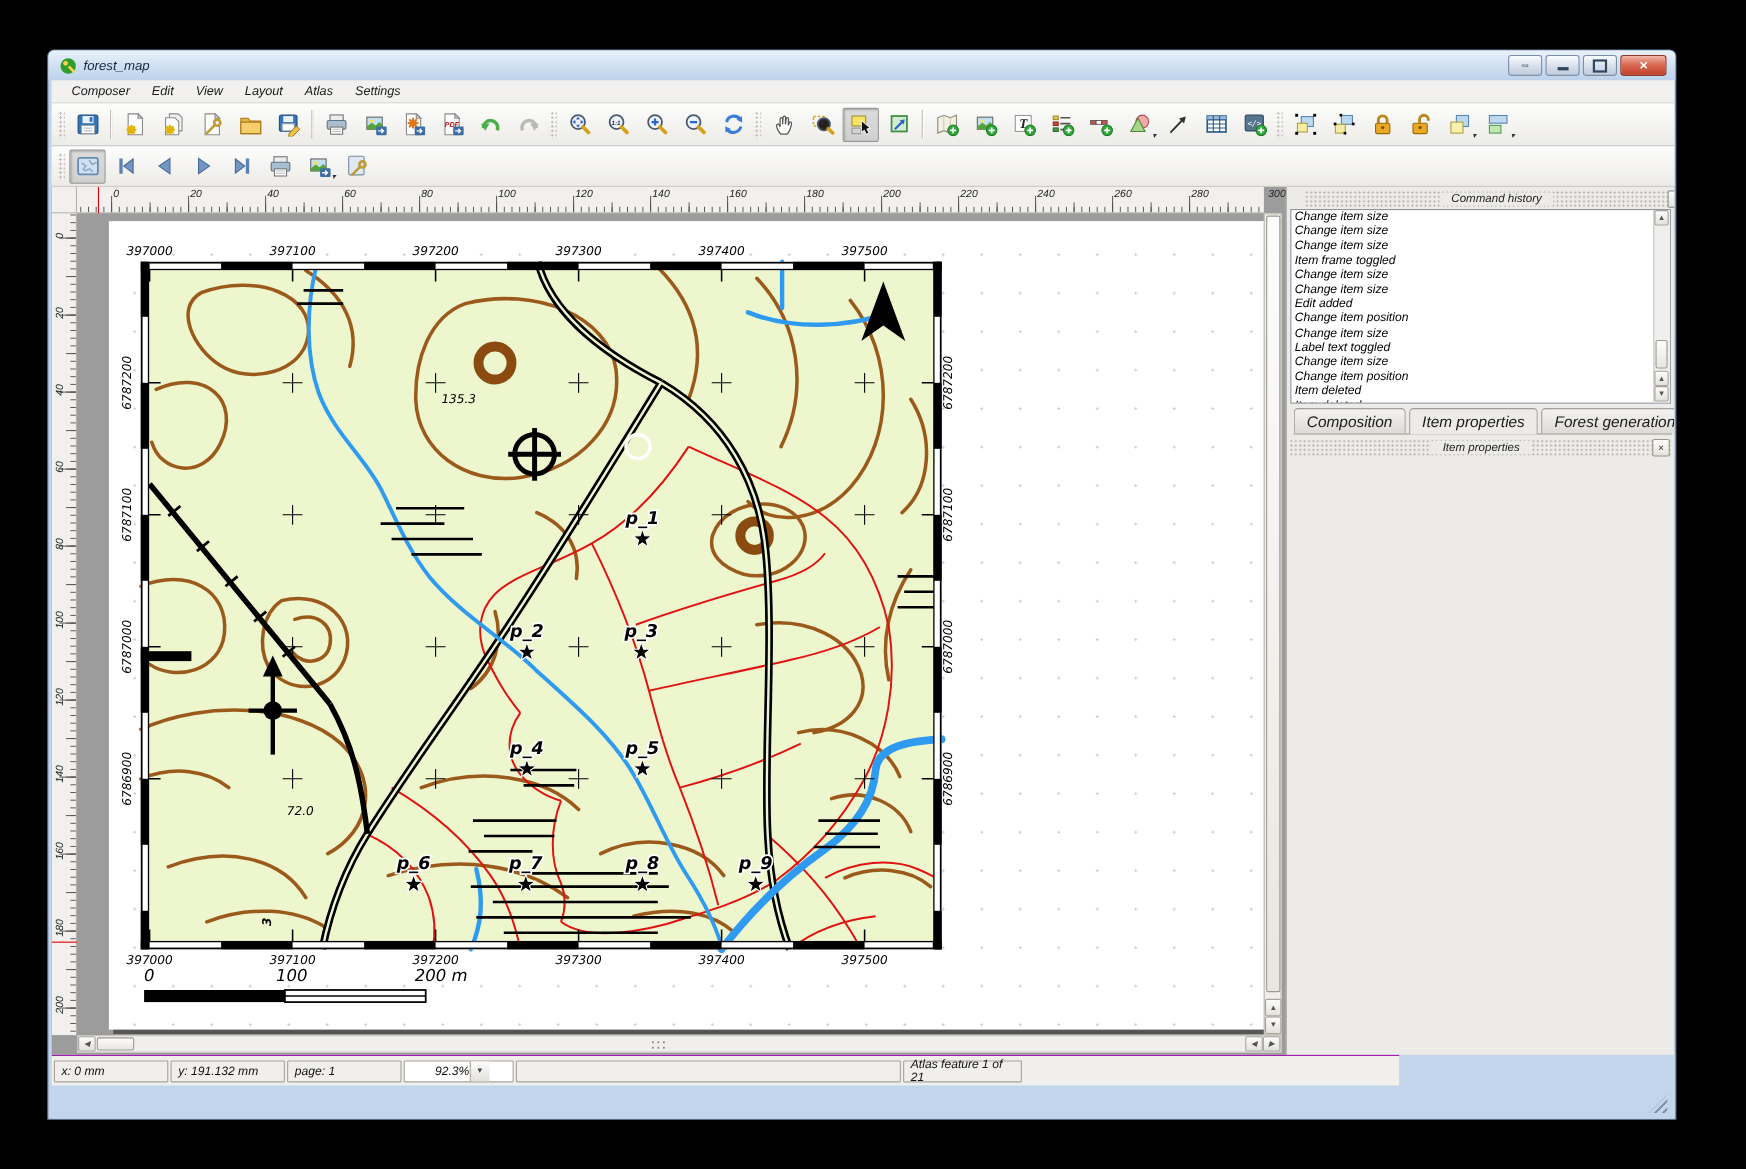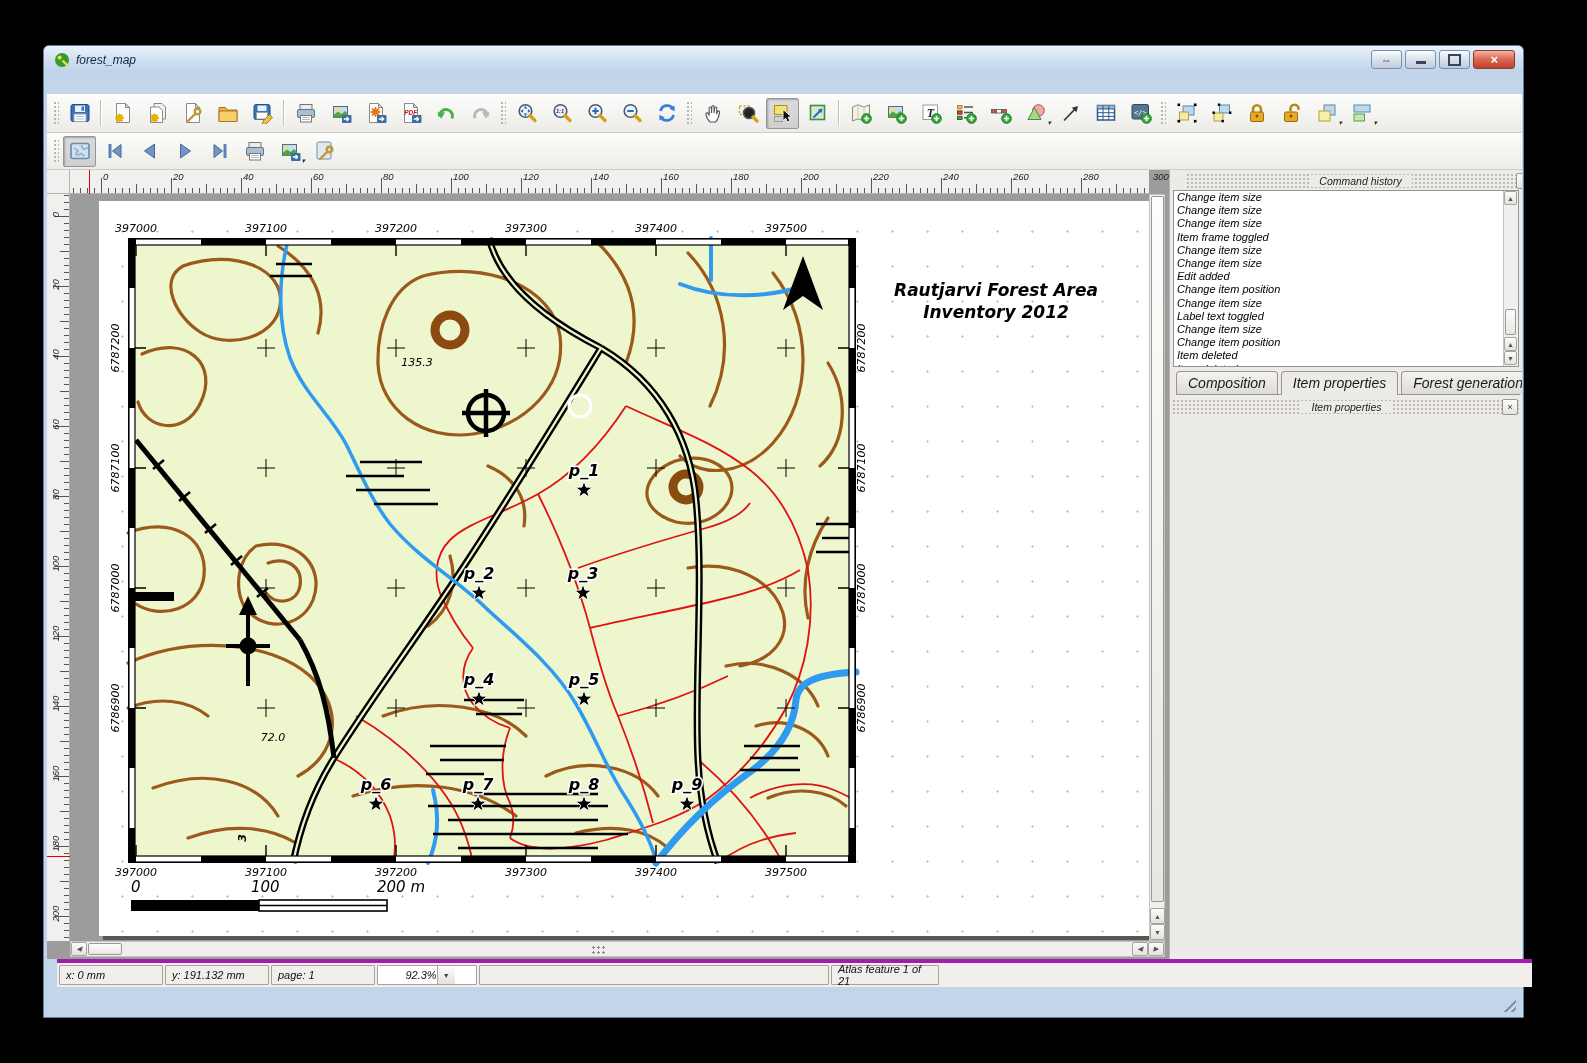--- a/index.html
+++ b/index.html
@@ -67,21 +67,21 @@
   .panel-x{position:absolute;right:3px;top:0;width:14px;height:14px;border:1px solid #9a968e;border-radius:2px;
     background:linear-gradient(#fdfdfc,#e4e2dd);font-size:9px;color:#333;display:flex;align-items:center;justify-content:center;}
   #ch-list{left:3px;top:20px;width:346px;height:177px;background:#fff;border:1px solid #8f959e;box-sizing:border-box;overflow:hidden;}
   .ch-item{font-size:11px;line-height:13.2px;padding-left:3px;color:#000;white-space:nowrap;}
   #ch-sb{position:absolute;right:0;top:0;width:15px;height:100%;background:#f0efed;border-left:1px solid #c6c3bd;box-sizing:border-box;}
   #tabs-row{left:6px;top:203px;width:344px;height:22px;display:flex;align-items:flex-end;border-bottom:1px solid #9a968e;box-sizing:border-box;}
   .tab{font-size:14px;color:#1a1a1a;padding:3px 11px;border:1px solid #9a968e;border-bottom:none;border-radius:4px 4px 0 0;
     background:linear-gradient(#f4f3f1,#dddbd6);margin-right:3px;white-space:nowrap;}
   .tab.active{background:#ecebe8;padding-bottom:4px;position:relative;z-index:2;margin-bottom:-1px;}
   
-  #statusbar{left:13px;top:913px;width:1475px;height:28px;background:#f0efec;border-top:4px solid #a21caf;
+  #statusbar{left:3px;top:913px;width:1225px;height:28px;background:#f0efec;border-top:1px solid #a21caf;
     display:flex;align-items:center;padding-left:2px;box-sizing:border-box;}
   .sfield{height:20px;border:1px solid #a8a49c;border-radius:1px;margin-right:2px;font-size:11px;color:#111;
     display:flex;align-items:center;padding:0 6px;box-sizing:border-box;flex:none;background:#f0efec;}
   .sfield.combo{background:#fff;justify-content:center;padding-right:0;}
   .combo-btn{width:17px;height:18px;border-left:1px solid #a8a49c;background:linear-gradient(#fcfcfb,#e3e1dc);
     display:flex;align-items:center;justify-content:center;font-size:7px;color:#444;}
   #bottomframe{left:3px;top:941px;width:1475px;height:30px;background:#c3d5ea;}
   #grip{position:absolute;right:6px;bottom:5px;width:17px;height:17px;
     background:repeating-linear-gradient(135deg,#7f93ab 0 2px,transparent 2px 5px);
     clip-path:polygon(100% 0,100% 100%,0 100%);}
@@ -104,20 +104,28 @@
           <div class="wbtn">
             <span class="bar"></span>
           </div>
           <div class="wbtn">
             <span class="box"></span>
           </div>
           <div class="wbtn close">×</div>
         </div>
     </div>
 
+    <div id="menubar" class="abs">
+        <span class="menu-item">Composer</span>
+        <span class="menu-item">Edit</span>
+        <span class="menu-item">View</span>
+        <span class="menu-item">Layout</span>
+        <span class="menu-item">Atlas</span>
+        <span class="menu-item">Settings</span>
+      </div>
 
     <div id="toolbar-main" class="toolbar abs">
         <div class="tgrip"></div>
         <div class="tbtn">
           <svg width="22" height="22" viewBox="0 0 22 22">
             <rect x="2" y="2.5" width="18" height="17" rx="2" fill="#3474b8" stroke="#1f4f86"></rect>
             <rect x="6" y="3.5" width="10" height="6.5" fill="#e8f0f8"></rect>
             <rect x="12.5" y="4.5" width="2.6" height="4.2" fill="#3474b8"></rect>
             <rect x="5" y="12" width="12" height="7.5" fill="#fff" stroke="#98a0ac"></rect>
             <path d="M7 14.5 h8 M7 17 h8" stroke="#b9c2cf"></path>
@@ -755,24 +763,20 @@
                   <polygon points="0,-9 2.12,-2.91 8.56,-2.78 3.42,1.11 5.29,7.28 0,3.6 -5.29,7.28 -3.42,1.11 -8.56,-2.78 -2.12,-2.91" transform="translate(456,566)" fill="#000" stroke="#fff" stroke-width="1"></polygon>
                   <text x="456" y="552" text-anchor="middle" font-size="16" font-weight="bold" fill="#000" stroke="#fff" stroke-width="3" paint-order="stroke" font-family="DejaVu Sans,sans-serif">p_8</text>
                 </g>
                 <g>
                   <polygon points="0,-9 2.12,-2.91 8.56,-2.78 3.42,1.11 5.29,7.28 0,3.6 -5.29,7.28 -3.42,1.11 -8.56,-2.78 -2.12,-2.91" transform="translate(559,566)" fill="#000" stroke="#fff" stroke-width="1"></polygon>
                   <text x="559" y="552" text-anchor="middle" font-size="16" font-weight="bold" fill="#000" stroke="#fff" stroke-width="3" paint-order="stroke" font-family="DejaVu Sans,sans-serif">p_9</text>
                 </g>
               </g>
           </svg>
 
-          <div id="map-title" class="abs">
-            <div>Rautjarvi Forest Area</div>
-            <div>Inventory 2012</div>
-          </div>
 
           <svg id="scalebar-svg" width="300" height="40" viewBox="0 0 300 40">
             <g id="scalebar-dynamic">
                 <text x="2" y="13" font-size="15" font-family="DejaVu Sans,sans-serif" fill="#000">0</text>
                 <text x="122" y="13" font-size="15" font-family="DejaVu Sans,sans-serif" fill="#000">100</text>
                 <text x="248" y="13" font-size="15" font-family="DejaVu Sans,sans-serif" fill="#000">200 m</text>
               </g>
             <rect x="2" y="21" width="128" height="11" fill="#000"></rect>
             <rect x="130" y="21" width="128" height="11" fill="#fff" stroke="#000" stroke-width="1.6"></rect>
             <path d="M130,26.5 H258" stroke="#000" stroke-width="1.4"></path>

